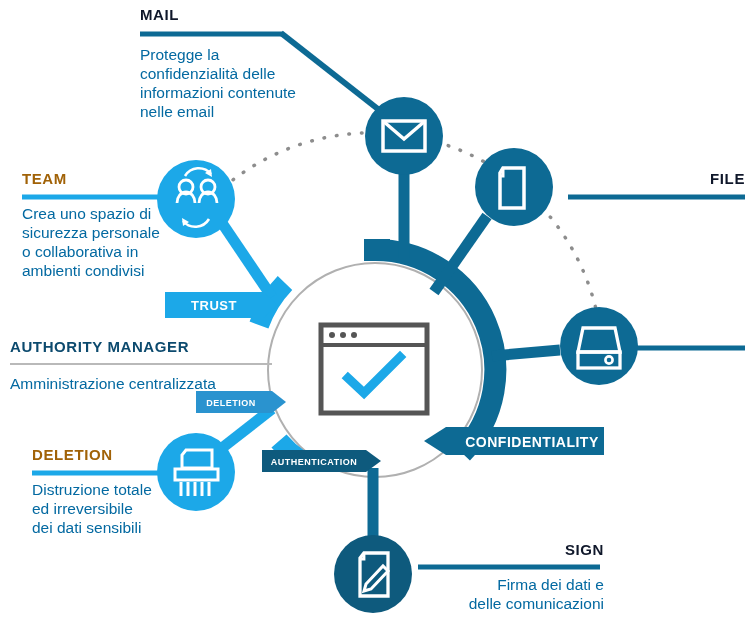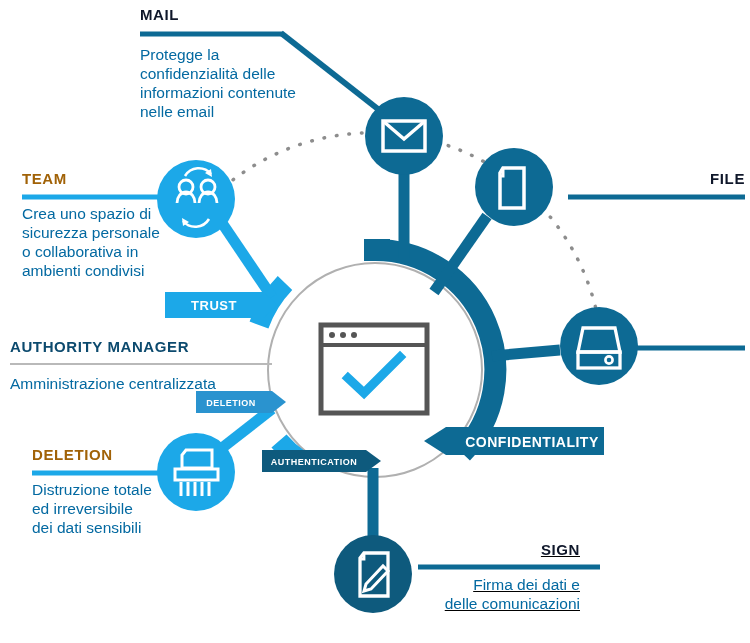--- a/index.html
+++ b/index.html
@@ -186,21 +186,21 @@
   <div class="lbl ta-l" style="left:32px;top:446px;width:170px;">
     <div class="cat lblue">DELETION</div>
     <div style="height:17px"></div>
     <div class="desc">
       <div>Distruzione totale</div>
       <div>ed irreversibile</div>
       <div>dei dati sensibili</div>
     </div>
   </div>
 
-  <div class="lbl ta-r" style="left:380px;top:541px;width:200px;text-decoration:underline;">
+  <div class="lbl ta-r" style="left:404px;top:541px;width:200px;">
     <div class="cat blue">SIGN</div>
     <div style="height:17px"></div>
     <div class="desc">
       <div>Firma dei dati e</div>
       <div>delle comunicazioni</div>
     </div>
   </div>
 
 </div>
 

